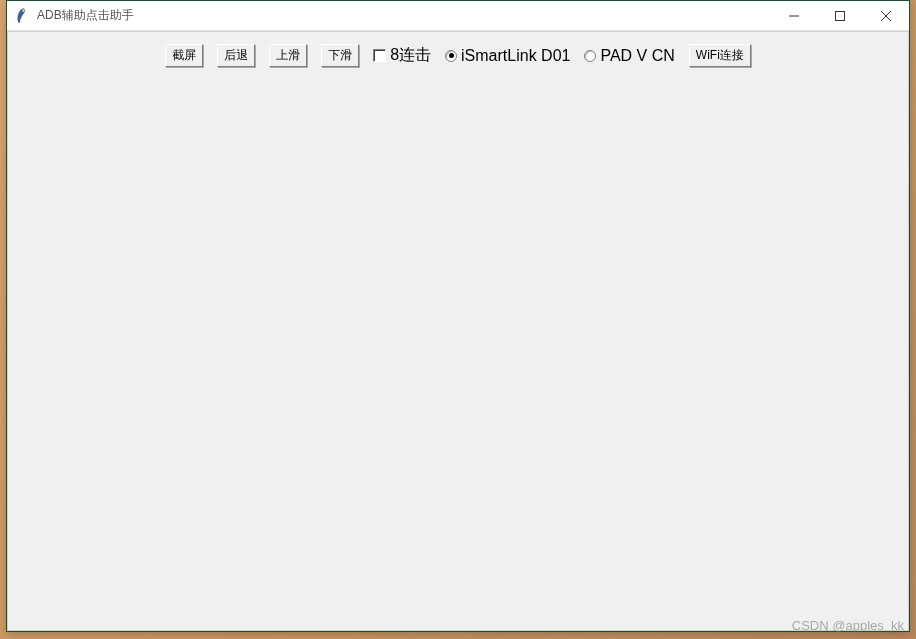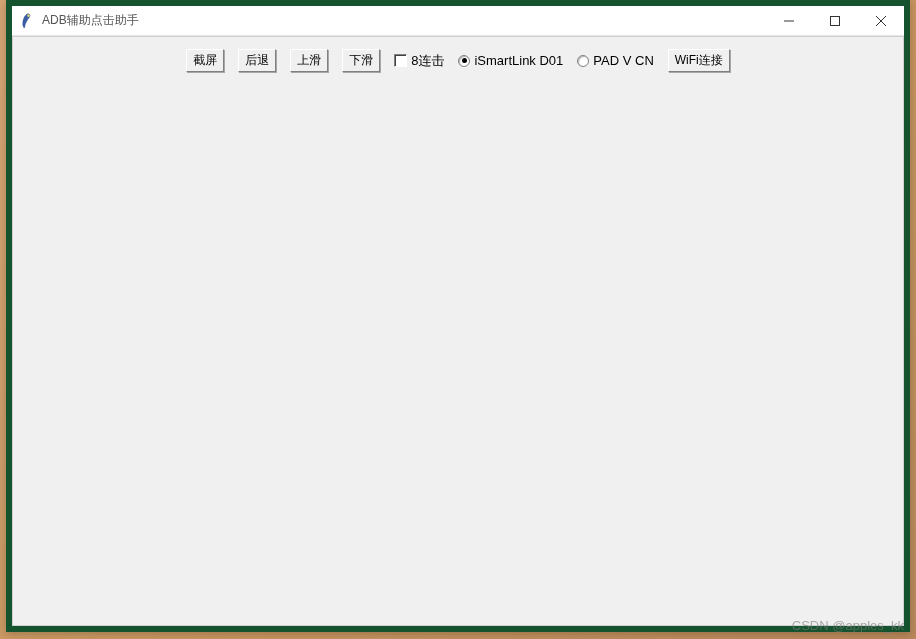--- a/index.html
+++ b/index.html
@@ -16,21 +16,21 @@
       position: relative;
       overflow: hidden;
     }
     .window {
       position: absolute;
       top: 0;
       left: 6px;
       width: 904px;
       height: 632px;
       background: #ffffff;
-      border: 6px solid #14532d;
+      border: 1px solid #14532d;
       box-shadow: 0 2px 8px rgba(0,0,0,0.2);
     }
     .titlebar {
       height: 30px;
       background: #ffffff;
       display: flex;
       align-items: center;
       border-bottom: 1px solid #e5e5e5;
       padding-left: 8px;
     }
@@ -130,21 +130,21 @@
       justify-content: center;
     }
     .tk-radio-circle.checked::after {
       content: "";
       width: 5px;
       height: 5px;
       border-radius: 50%;
       background: #000;
     }
     .radio-label, .check-label {
-      font-size: 13px;
+      font-size: 16px;
       color: #000;
     }
     .watermark {
       position: absolute;
       bottom: 6px;
       right: 12px;
       color: rgba(120,120,120,0.6);
       font-size: 13px;
       font-family: Arial, sans-serif;
       margin-left: 7px;

